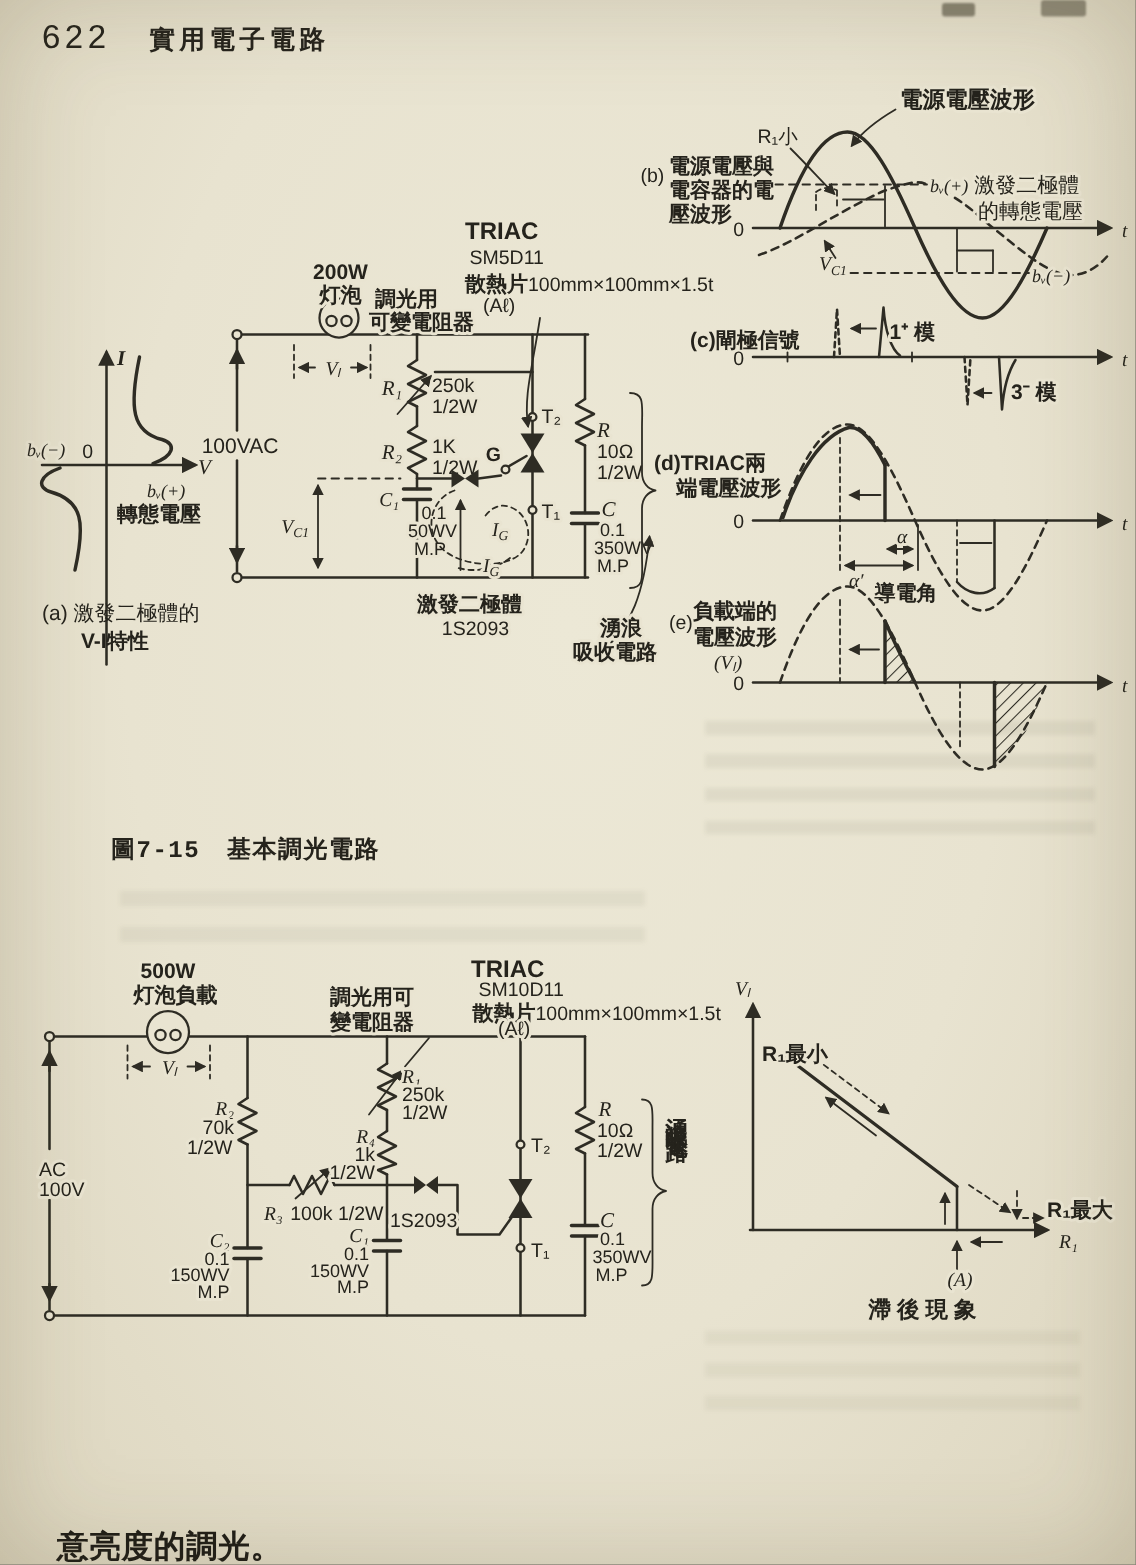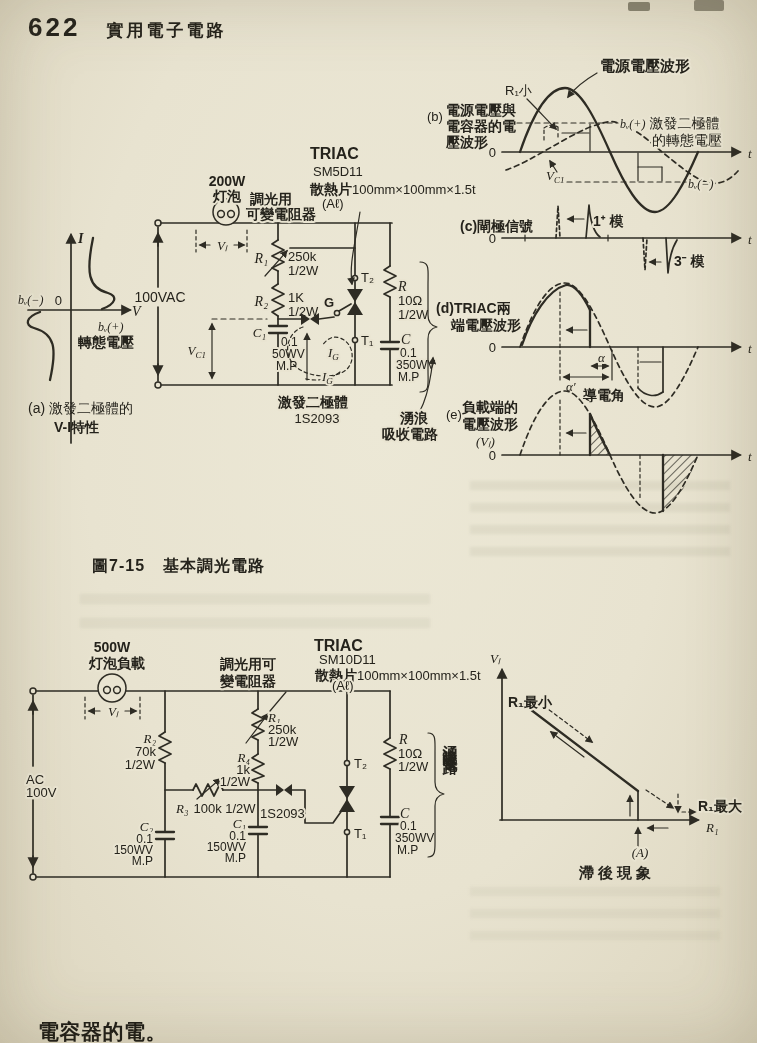--- a/index.html
+++ b/index.html
@@ -2,24 +2,24 @@
 <html><head>
 <meta charset="utf-8">
 <style>
   html,body{margin:0;padding:0;background:#8a8578;}
   .page{position:relative;width:757px;height:1043px;overflow:hidden;
         background:radial-gradient(ellipse at 50% 40%, #ece8d6 0%, #e8e3d0 55%, #dcd5be 100%);
         font-family:"Liberation Sans",sans-serif;color:#25231c;}
   .page::after{content:'';position:absolute;inset:0;pointer-events:none;
         box-shadow:inset 0 0 70px rgba(96,84,48,.22);}
   .hdr{position:absolute;top:12px;left:28px;white-space:nowrap;}
-  .hdr .num{font-size:26px;font-weight:bold;letter-spacing:3px;}
+  .hdr .num{font-size:22px;font-weight:normal;letter-spacing:3px;}
   .hdr .ttl{font-size:17px;font-weight:bold;letter-spacing:3px;margin-left:26px;margin-top:20px;}
   .caption{position:absolute;font-size:16px;font-weight:bold;letter-spacing:1px;white-space:nowrap;}
-  .cap15{left:92px;top:556px;}
+  .cap15{left:74px;top:556px;font-family:Liberation Mono, monospace;}
   .cap16{left:74px;top:911px;}
   .caption .ctext{margin-left:18px;}
   .para{position:absolute;left:38px;top:963px;width:706px;font-size:21px;line-height:46px;
         font-weight:600;letter-spacing:.5px;color:#1e1c16;}
   .para .ind{margin-left:40px;}
   .vsurge{position:absolute;left:440px;top:733px;writing-mode:vertical-rl;text-orientation:upright;
         font-size:15px;font-weight:bold;letter-spacing:3px;color:#25231c;}
   .smudge{position:absolute;pointer-events:none;filter:blur(1.5px);}
   .sm-a{left:628px;top:2px;width:22px;height:9px;background:rgba(60,56,40,.55);border-radius:2px;filter:blur(.7px);}
   .sm-b{left:694px;top:0;width:30px;height:11px;background:rgba(60,56,40,.5);border-radius:2px;filter:blur(.7px);}
@@ -464,16 +464,16 @@
       <text class="it s13 mid po" x="640" y="857">(A)</text>
       <text class="s15 b mid" x="617" y="878" letter-spacing="4">滯後現象</text>
     </g>
   </svg>
 
   <div class="vsurge">湧浪吸收電路</div>
 
 
   <div class="para">
     <br>
-    <span>電容器的電。</span>
+    <span>意亮度的調光。</span>
   </div>
 
 </div>
 
 </body></html>

